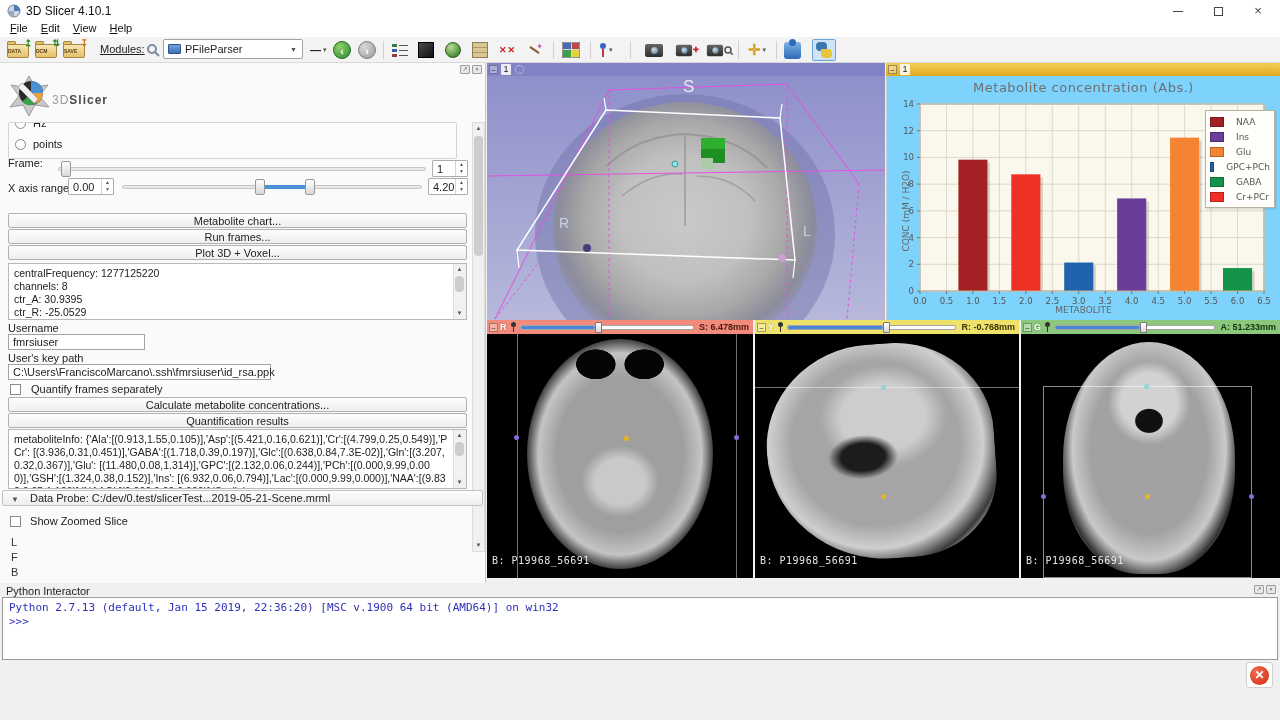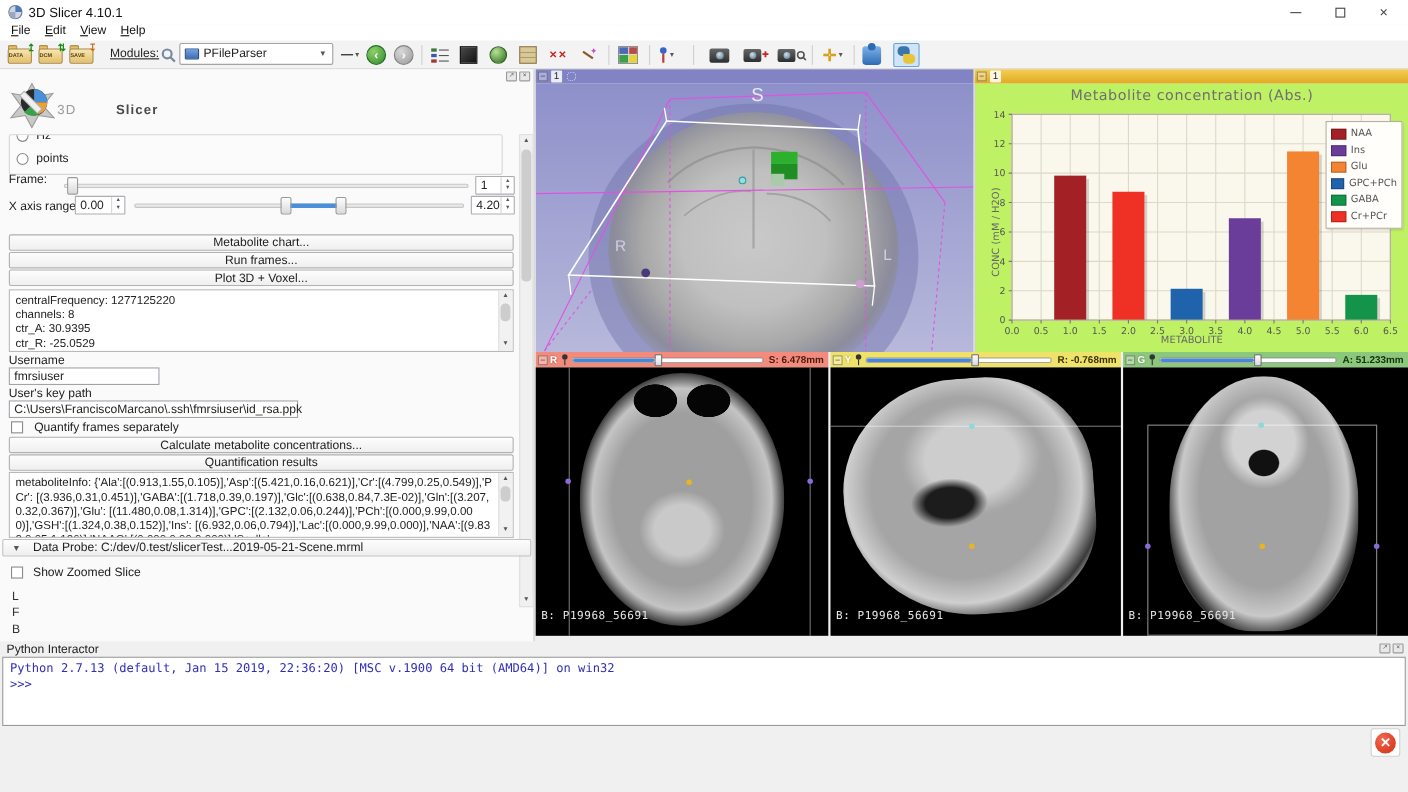--- a/index.html
+++ b/index.html
@@ -57,21 +57,21 @@
   .wand .spark{ position:absolute; right:0; top:0; color:#c84ac8; font-size:8px; }
   .list-ico { width:16px; height:14px; position:relative; }
   .list-ico i { position:absolute; left:0; width:5px; height:3px; background:#3a7a3a; }
   .list-ico b { position:absolute; left:7px; width:9px; height:1px; background:#555; }
 
   
   #left-panel { left:0; top:63px; width:486px; height:520px; background:#fafafa; border-right:1px solid #c8c8c8; }
   .minibtn { width:10px; height:9px; border:1px solid #9a9a9a; background:#e8e8e8; color:#555; font-size:6px; line-height:7px; text-align:center; border-radius:1px; }
   #logo-mark { left:8px; top:12px; width:42px; height:42px; }
   #logo-text { left:52px; top:30px; font-size:12px; letter-spacing:1px; }
-  #logo-text .l3d { color:#9a9a9a; } #logo-text .lsl { color:#4a4a4a; font-weight:bold;margin-left:36px; }
+  #logo-text .l3d { color:#9a9a9a; } #logo-text .lsl { color:#4a4a4a; font-weight:bold; }
   #radio-box { left:8px; top:59px; width:449px; height:37px; border:1px solid #d5d5d5; border-radius:2px; background:#fbfbfb; overflow:hidden; }
   .radio-row { position:absolute; left:6px; display:flex; align-items:center; gap:7px; }
   .radio { width:11px; height:11px; border:1px solid #8a8a8a; border-radius:50%; background:#fff; }
   #panel-scroll { left:472px; top:59px; width:13px; height:430px; background:#f0f0f0; border:1px solid #dcdcdc; }
   .sb-arrow { position:absolute; left:0; width:11px; height:11px; font-size:6px; color:#555; text-align:center; line-height:11px; background:#f0f0f0; }
   .sb-thumb { position:absolute; left:1px; width:9px; background:#cdcdcd; border-radius:4px; }
   .row-label { position:absolute; font-size:11px; color:#222; }
   .slider-track { position:absolute; height:4px; background:#e9e9e9; border:1px solid #c6c6c6; border-radius:2px; }
   .slider-fill { position:absolute; height:4px; background:#4a90d9; border-radius:2px; top:-1px; }
   .slider-handle { position:absolute; top:-7px; width:10px; height:16px; background:linear-gradient(#fefefe,#d9d9d9); border:1px solid #9a9a9a; border-radius:2px; }
@@ -90,25 +90,25 @@
   #view3d-header { left:487px; top:63px; width:398px; height:13px; background:#8183c5; }
   #chart-header { left:886px; top:63px; width:394px; height:13px; background:linear-gradient(#f3cf56,#e2a922); }
   .vh-min { position:absolute; left:2px; top:2px; width:9px; height:9px; border:1px solid rgba(0,0,0,.35); background:rgba(255,255,255,.35); font-size:7px; line-height:7px; text-align:center; color:#222; }
   .vh-badge { position:absolute; left:14px; top:1px; width:10px; height:11px; background:rgba(255,255,255,.85); font-size:9px; line-height:11px; text-align:center; color:#222; border-radius:1px; }
   .gear { position:absolute; left:28px; top:2px; width:9px; height:9px; border:1.5px dotted #dfe0f2; border-radius:50%; }
 
   
   #view3d { left:487px; top:76px; width:398px; height:244px; background:linear-gradient(#8e90ca,#b7b8db); overflow:hidden; }
 
   
-  #chart-body { left:886px; top:76px; width:394px; height:244px; background:#bef264; border-left:1px solid #cfcfcf; }
+  #chart-body { left:886px; top:76px; width:394px; height:244px; background:#7dd3fc; border-left:1px solid #cfcfcf; }
   #chart-title { position:absolute; left:0; top:4px; width:100%; text-align:center; font-family:"DejaVu Sans",sans-serif; font-size:13px; color:#6f6f6f; letter-spacing:.5px; }
   #chart-svg { position:absolute; left:0; top:22px; }
   #chart-legend { position:absolute; left:318px; top:34px; width:70px; background:#fffefb; border:1px solid #b8b0a0; box-shadow:1px 1px 2px rgba(0,0,0,.15); padding:3px 4px; }
-  .leg-row { display:flex; align-items:center; gap:4px; height:15px; }
+  .leg-row { display:flex; align-items:center; gap:12px; height:15px; }
   .leg-chip { width:14px; height:10px; border:1px solid rgba(0,0,0,.25); }
   .leg-label { font-family:"DejaVu Sans",sans-serif; font-size:9px; color:#555; }
   #chart-ylabel { position:absolute; left:-36px; top:130px; width:110px; text-align:center; transform:rotate(-90deg); font-family:"DejaVu Sans",sans-serif; font-size:9px; color:#666; }
   #chart-xlabel { position:absolute; left:0; top:229px; width:100%; text-align:center; font-family:"DejaVu Sans",sans-serif; font-size:9px; color:#666; }
 
   
   .slice-bar { top:320px; height:14px; position:absolute; display:flex; align-items:center; }
   .slice-bar .letter { font-size:9px; font-weight:bold; color:#fff; text-shadow:0 0 2px rgba(0,0,0,.4); margin:0 3px 0 2px; }
   .slice-bar .pin { width:7px; height:10px; position:relative; margin-right:3px; }
   .slice-bar .pin::before { content:""; position:absolute; left:1px; top:0; width:5px; height:5px; background:#333; border-radius:50%; }

